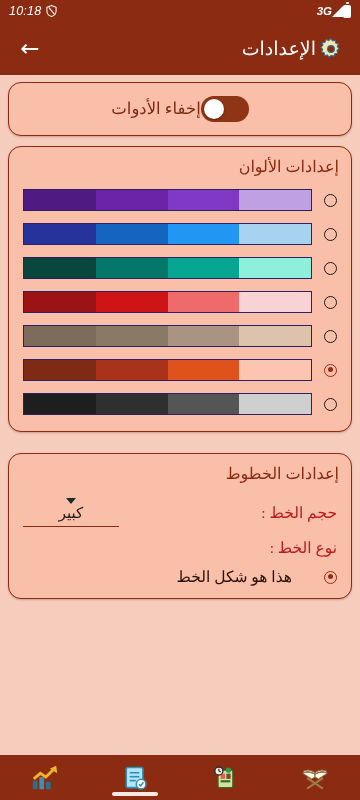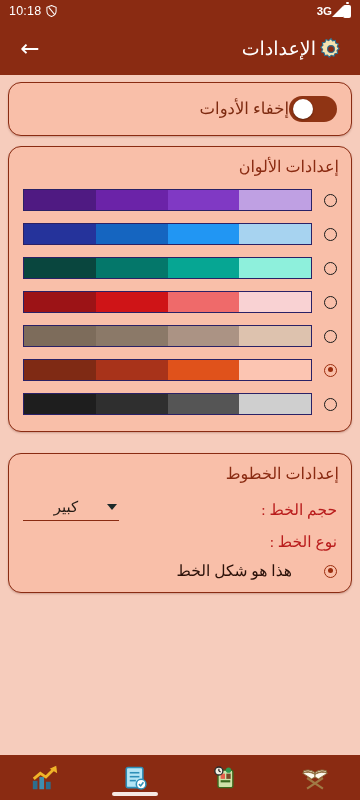--- a/index.html
+++ b/index.html
@@ -12,22 +12,22 @@
 
   
   .statusbar{
     height:22px;background:#8a2b12;color:#fff;
     display:flex;align-items:center;justify-content:space-between;
     padding:0 9px;font-size:12px;
     font-family:"Liberation Sans","DejaVu Sans",sans-serif;
     direction:ltr;
   }
   .sb-left{display:flex;align-items:center;gap:5px;}
-  .sb-right{display:flex;align-items:center;}
-  .clock{font-size:12.5px;letter-spacing:.2px;}
+  .sb-right{display:flex;align-items:center;font-style:italic;}
+  .clock{font-size:12.5px;letter-spacing:.2px;font-style:italic;}
   .shield{width:11px;height:12px;}
   .net-label{font-size:11.5px;font-weight:600;}
   .sig{width:0;height:0;border-left:11px solid transparent;border-bottom:11px solid #fff;}
   .batt{width:8px;height:13px;border:1.5px solid #fff;border-radius:1.5px;background:#fff;position:relative;}
   .batt:before{content:"";position:absolute;top:-3.5px;left:1.6px;width:3.2px;height:2px;background:#fff;border-radius:1px;}
 
   
   .appbar{
     height:53px;background:#8a2b12;
     display:flex;align-items:center;
@@ -64,22 +64,22 @@
     box-shadow:0 1px 2px rgba(90,25,10,.25);
   }
 
   .card-title{
     color:#8a2b12;font-size:16px;text-align:right;
     margin-bottom:7px;
   }
 
   
   .toggle-card{
-    display:flex;align-items:center;justify-content:flex-start;
-    padding:13px 14px;margin-bottom:10px;
+    display:flex;align-items:center;justify-content:center;
+    padding:13px 6px;margin-bottom:10px;
   }
   .toggle-label{color:#7d2a10;font-size:16.5px;}
   .switch{
     width:48px;height:26px;border-radius:14px;background:#8f3414;
     position:relative;cursor:pointer;flex:none;
   }
   .knob{
     position:absolute;top:3px;left:3.5px;width:20px;height:20px;
     border-radius:50%;background:#fff;box-shadow:0 1px 2px rgba(0,0,0,.35);
   }
@@ -106,21 +106,21 @@
   .swatch span{flex:1;display:block;}
 
   
   .font-row{
     display:flex;align-items:center;justify-content:space-between;
     padding:8px 2px 4px 2px;
   }
   .field-label{color:#b91c1c;font-size:15.5px;}
   .dropdown{
     width:96px;display:flex;align-items:center;justify-content:space-between;
-    border-bottom:1.4px solid #8a2b12;padding:0 2px 4px 2px;cursor:pointer;
+    border-bottom:1.4px solid #8a2b12;padding:0 2px 4px 2px;cursor:pointer;flex-direction:column;
   }
   .dd-value{color:#231a14;font-size:15px;flex:1;text-align:center;}
   .caret{
     width:0;height:0;border-left:5px solid transparent;
     border-right:5px solid transparent;border-top:6px solid #1d2a2a;
   }
   .font-sample-row{
     display:flex;align-items:center;gap:32px;padding:7px 2px 2px 2px;
   }
   .sample-text{color:#2a1008;font-size:15.5px;}

